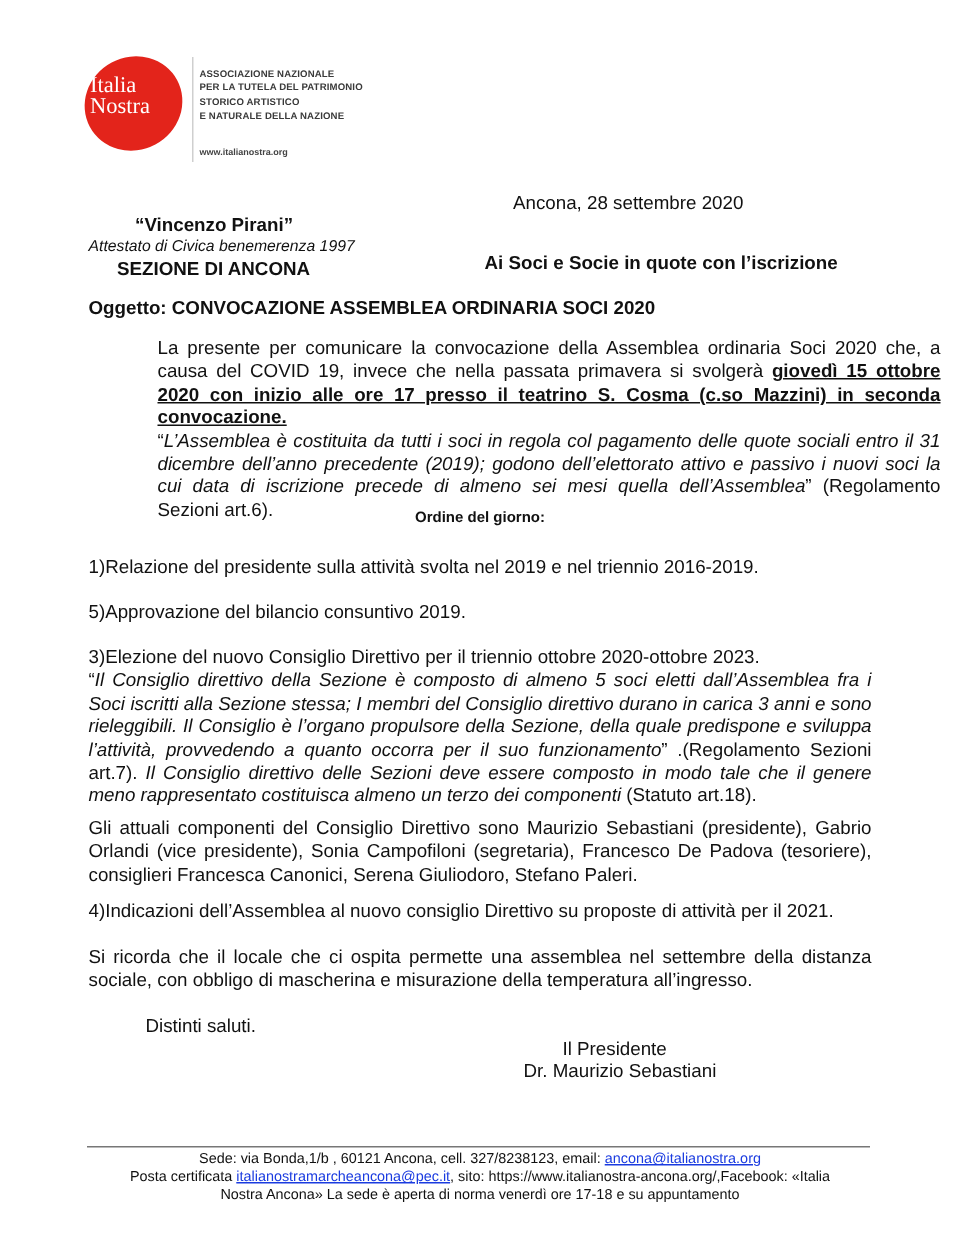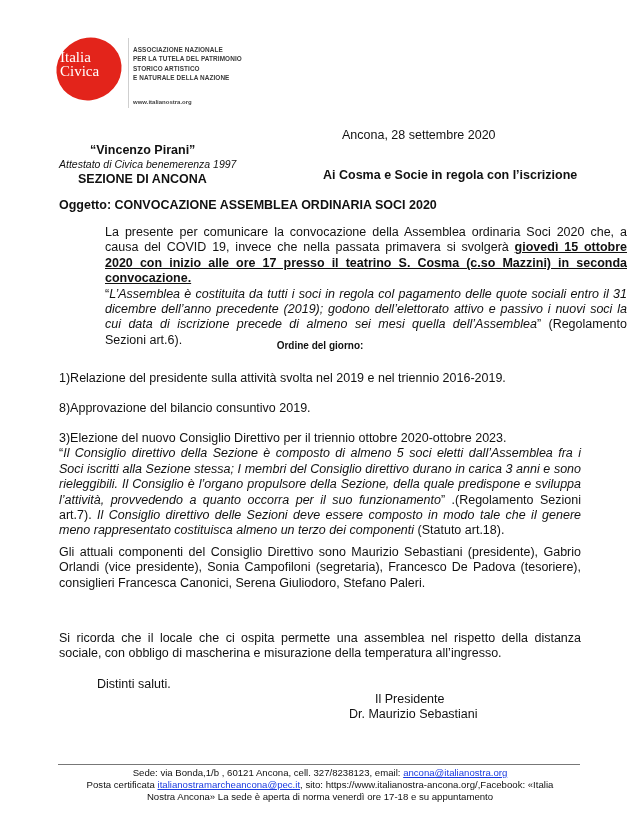--- a/index.html
+++ b/index.html
@@ -56,53 +56,54 @@
 </style>
 </head>
 <body>
 
 <div class="page">
 
   <div class="logo">
     <div class="logo-oval"></div>
     <div class="logo-text">
       <div>Italia</div>
-      <div>Civica</div>
+      <div>Nostra</div>
     </div>
   </div>
   <div class="logo-sep"></div>
   <div class="assoc">
     <div>ASSOCIAZIONE NAZIONALE</div>
     <div>PER LA TUTELA DEL PATRIMONIO</div>
     <div>STORICO ARTISTICO</div>
     <div>E NATURALE DELLA NAZIONE</div>
   </div>
   <div class="assoc-web">www.italianostra.org</div>
 
   <div class="sez-title">SEZIONE DI ANCONA</div>
   <div class="sez-sub">“Vincenzo Pirani”</div>
   <div class="sez-att">Attestato di Civica benemerenza 1997</div>
   <div class="date">Ancona,  28 settembre 2020</div>
-  <div class="recipient">Ai Cosma e Socie in regola con l’iscrizione</div>
+  <div class="recipient">Ai Soci e Socie in quote con l’iscrizione</div>
 
   <div class="body-text subject">Oggetto: CONVOCAZIONE ASSEMBLEA ORDINARIA SOCI 2020</div>
 
   <div class="body-text p1">
     <span>La presente per comunicare la convocazione della Assemblea ordinaria Soci 2020 che, a causa del COVID 19, invece che nella passata primavera si svolgerà </span><span class="u-bold">giovedì 15 ottobre 2020 con inizio alle ore 17 presso il teatrino S. Cosma (c.so Mazzini) in seconda convocazione.</span><br><span>“</span><span class="it">L’Assemblea è costituita da tutti i soci in regola col pagamento delle quote sociali entro il 31 dicembre dell’anno precedente (2019); godono dell’elettorato attivo e passivo i nuovi soci la cui data di iscrizione precede di almeno sei mesi quella dell’Assemblea</span><span>” (Regolamento Sezioni art.6).</span>
   </div>
 
   <div class="ordine">Ordine del giorno:</div>
   <div class="body-text item1">1)Relazione del presidente sulla attività svolta nel 2019 e nel triennio 2016-2019.</div>
-  <div class="body-text item2">8)Approvazione del bilancio consuntivo 2019.</div>
+  <div class="body-text item2">5)Approvazione del bilancio consuntivo 2019.</div>
   <div class="body-text item3">
     <span>3)Elezione del nuovo Consiglio Direttivo per il triennio ottobre 2020-ottobre 2023.</span><br><span>“</span><span class="it">Il Consiglio direttivo della Sezione è composto di almeno 5 soci eletti dall’Assemblea fra i Soci iscritti alla Sezione stessa; I membri del Consiglio direttivo durano in carica 3 anni e sono rieleggibili. Il Consiglio è l’organo propulsore della Sezione, della quale predispone e sviluppa l’attività, provvedendo a quanto occorra per il suo funzionamento</span><span>” .(Regolamento Sezioni art.7). </span><span class="it">Il Consiglio direttivo delle Sezioni deve essere composto in modo tale che il genere meno rappresentato costituisca almeno un terzo  dei componenti</span><span> (Statuto art.18).</span>
   </div>
   <div class="body-text members">Gli attuali componenti del Consiglio Direttivo sono Maurizio Sebastiani (presidente), Gabrio Orlandi (vice presidente), Sonia Campofiloni (segretaria), Francesco De Padova (tesoriere), consiglieri Francesca Canonici, Serena Giuliodoro, Stefano Paleri.</div>
+  <div class="body-text item4">4)Indicazioni dell’Assemblea al nuovo consiglio Direttivo su proposte di attività per il 2021.</div>
 
-  <div class="body-text reminder">Si ricorda che il locale che ci ospita permette una assemblea nel rispetto della distanza sociale, con obbligo di mascherina e misurazione della temperatura all’ingresso.</div>
+  <div class="body-text reminder">Si ricorda che il locale che ci ospita permette una assemblea nel settembre della distanza sociale, con obbligo di mascherina e misurazione della temperatura all’ingresso.</div>
   <div class="saluti">Distinti saluti.</div>
   <div class="sign1">Il Presidente</div>
   <div class="sign2">Dr. Maurizio Sebastiani</div>
 
   <div class="footer-rule"></div>
   <div class="footer f1">
     <span>Sede: via Bonda,1/b , 60121 Ancona, cell. 327/8238123, email: </span><a class="lnk" href="#">ancona@italianostra.org </a>
   </div>
   <div class="footer f2">
     <span>Posta certificata </span><a class="lnk" href="#">italianostramarcheancona@pec.it</a><span>, sito: https://www.italianostra-ancona.org/,Facebook: «Italia</span>

